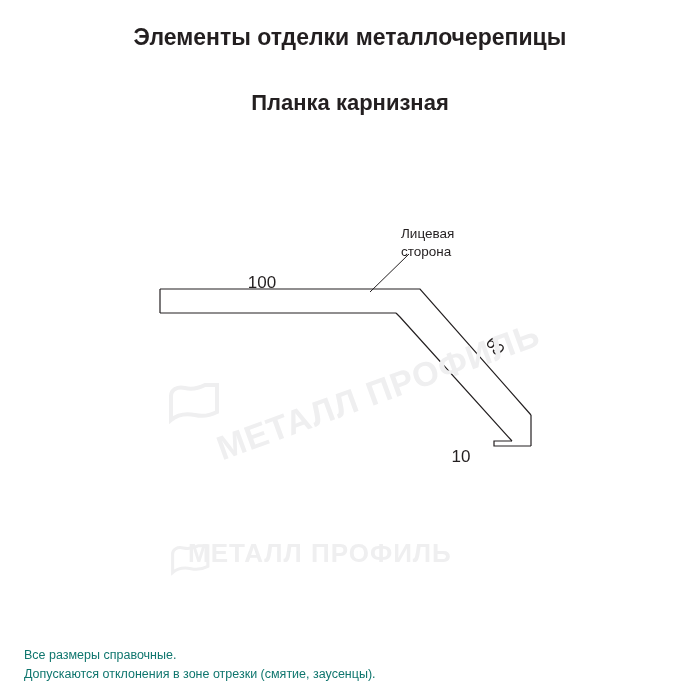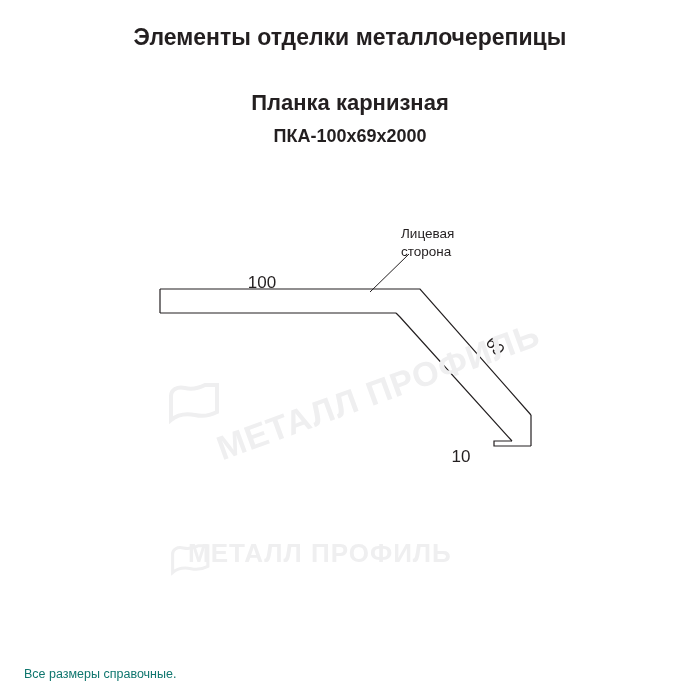--- a/index.html
+++ b/index.html
@@ -107,21 +107,20 @@
   }
 </style>
 </head>
 <body>
 
 <div class="page">
 
   <div class="title-block">
     <h1 class="main-title">Элементы отделки металлочерепицы</h1>
     <h2 class="sub-title">Планка карнизная</h2>
-    <h3 class="code-title">ПКА-100х69х2000</h3>
   </div>
 
   <div class="drawing">
 
     <div class="watermark wm1">МЕТАЛЛ ПРОФИЛЬ</div>
     <div class="watermark wm2">МЕТАЛЛ ПРОФИЛЬ</div>
 
     <svg class="wm-logo" style="left:165px; top:232px;" width="60" height="46" viewBox="0 0 60 46">
       <path d="M6 38 L6 14 C6 8 12 4 20 6 C28 8 34 6 40 3 L52 3 L52 30 C46 33 38 35 30 33 C20 31 12 33 6 38 Z" fill="none" stroke="#efeff0" stroke-width="4"></path>
     </svg>
@@ -157,15 +156,16 @@
       <text class="lbl" x="262" y="138" text-anchor="middle">100</text>
 
       <text class="lbl" x="491" y="200" text-anchor="middle" transform="rotate(48 491 200)">69</text>
 
       <text class="lbl" x="461" y="312" text-anchor="middle">10</text>
     </svg>
   </div>
 
   <div class="footnotes">
     <div>Все размеры справочные.</div>
+    <div>Допускаются отклонения в зоне отрезки (смятие, заусенцы).</div>
   </div>
 
 </div>
 
 </body></html>

